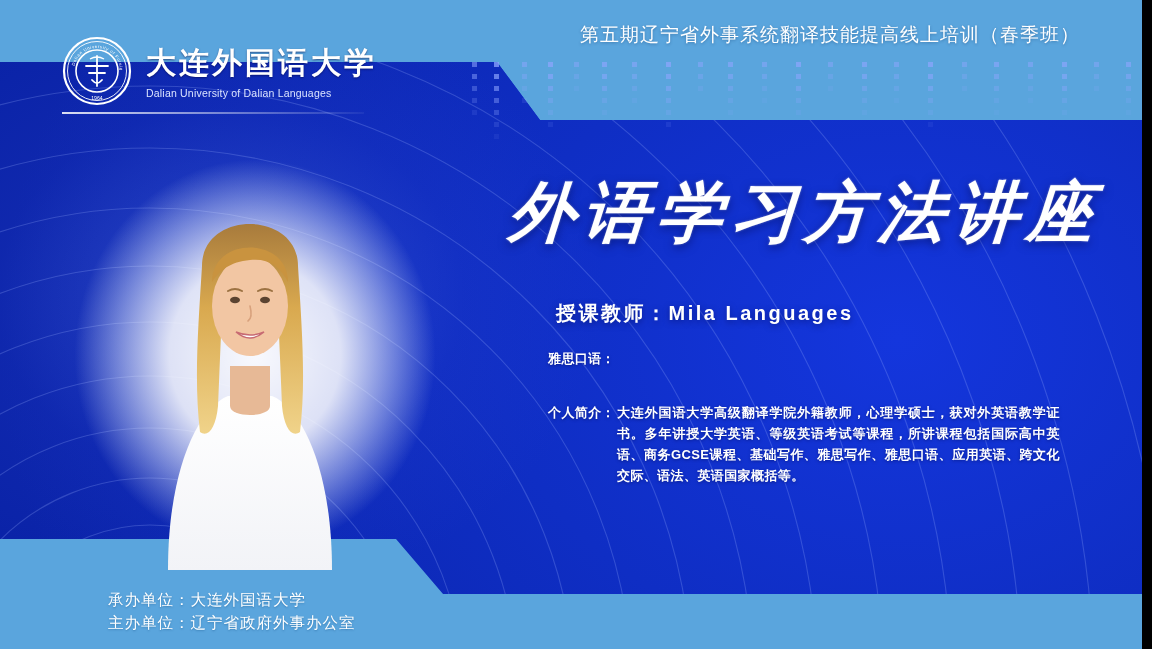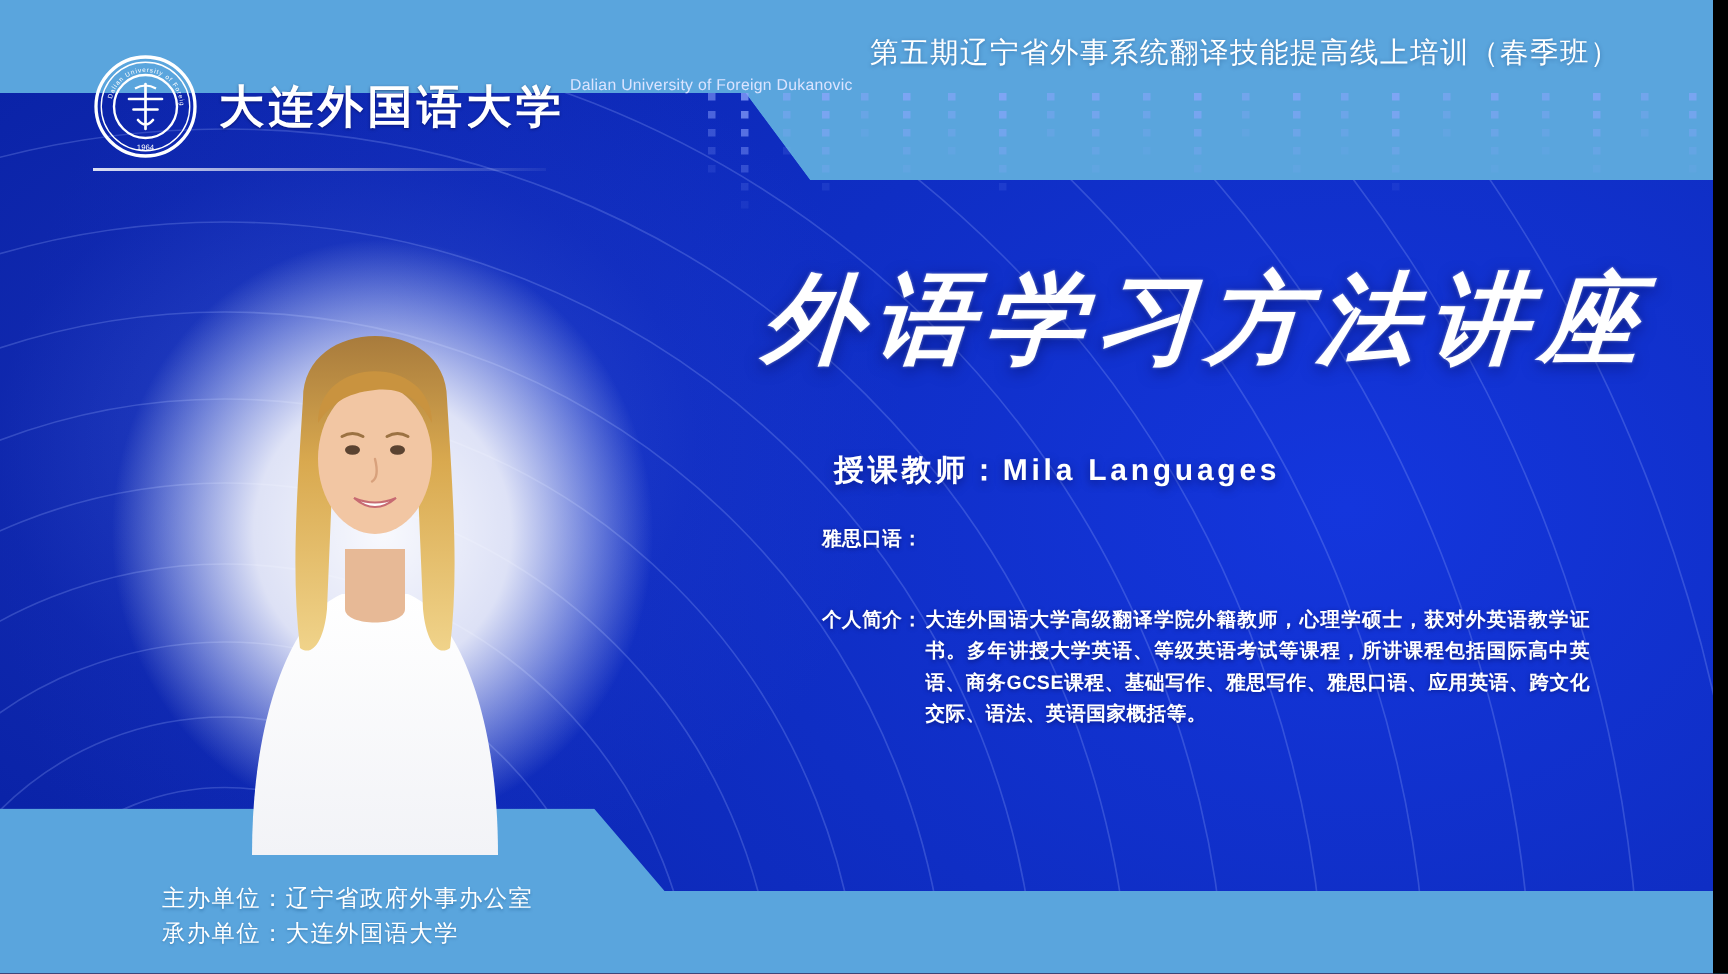--- a/index.html
+++ b/index.html
@@ -83,21 +83,21 @@
 
   
   .logo{
     position:absolute;left:62px;top:36px;
     display:flex;align-items:center;gap:14px;
   }
   .logo-seal{
     width:70px;height:70px;border-radius:50%;
     position:relative;flex:0 0 auto;
   }
-  .logo-text{display:flex;flex-direction:row;gap:3px;}
+  .logo-text{display:flex;flex-direction:column;gap:3px;}
   .logo-cn{
     color:#fff;font-size:30px;font-weight:bold;letter-spacing:3px;
     font-family:"DejaVu Serif","Liberation Serif",serif;
     text-shadow:0 1px 2px rgba(0,0,60,.5);
   }
   .logo-en{
     color:#dbe4ff;font-size:10.5px;letter-spacing:.2px;
     font-family:"Liberation Sans",sans-serif;
   }
   .logo-rule{
@@ -389,36 +389,36 @@
         <path d="M28 23 q7 -4 14 0" stroke="#ffffff" stroke-width="1.4" fill="none"></path>
         <text x="35" y="64" font-size="5.2" fill="#ffffff" text-anchor="middle" font-family="'Liberation Sans',sans-serif">1964</text>
         <path id="sealarc" d="M12 35 a23 23 0 0 1 46 0" fill="none"></path>
         <text font-size="4.3" fill="#ffffff" font-family="'Liberation Sans',sans-serif" letter-spacing="0.6">
           <textPath href="#sealarc" startOffset="7%">Dalian University of Foreign</textPath>
         </text>
       </svg>
     </div>
     <div class="logo-text">
       <div class="logo-cn">大连外国语大学</div>
-      <div class="logo-en">Dalian University of Foreign Dukanovic</div>
+      <div class="logo-en">Dalian University of Dalian Languages</div>
     </div>
   </div>
   <div class="logo-rule"></div>
 
   <div class="main-title">外语学习方法讲座</div>
 
   <div class="teacher">授课教师：Mila Languages</div>
 
   <div class="info info-row" id="info-content">
     <span class="info-label">雅思口语：</span>
   </div>
 
   <div class="info info-row" id="info-bio">
     <span class="info-label">个人简介：</span>
     <span class="info-body">大连外国语大学高级翻译学院外籍教师，心理学硕士，获对外英语教学证书。多年讲授大学英语、等级英语考试等课程，所讲课程包括国际高中英语、商务GCSE课程、基础写作、雅思写作、雅思口语、应用英语、跨文化交际、语法、英语国家概括等。</span>
   </div>
 
   <div class="organizers">
+    <div>承办单位：大连外国语大学</div>
     <div>主办单位：辽宁省政府外事办公室</div>
-    <div>承办单位：大连外国语大学</div>
   </div>
 
 </div>
 
 </body></html>

